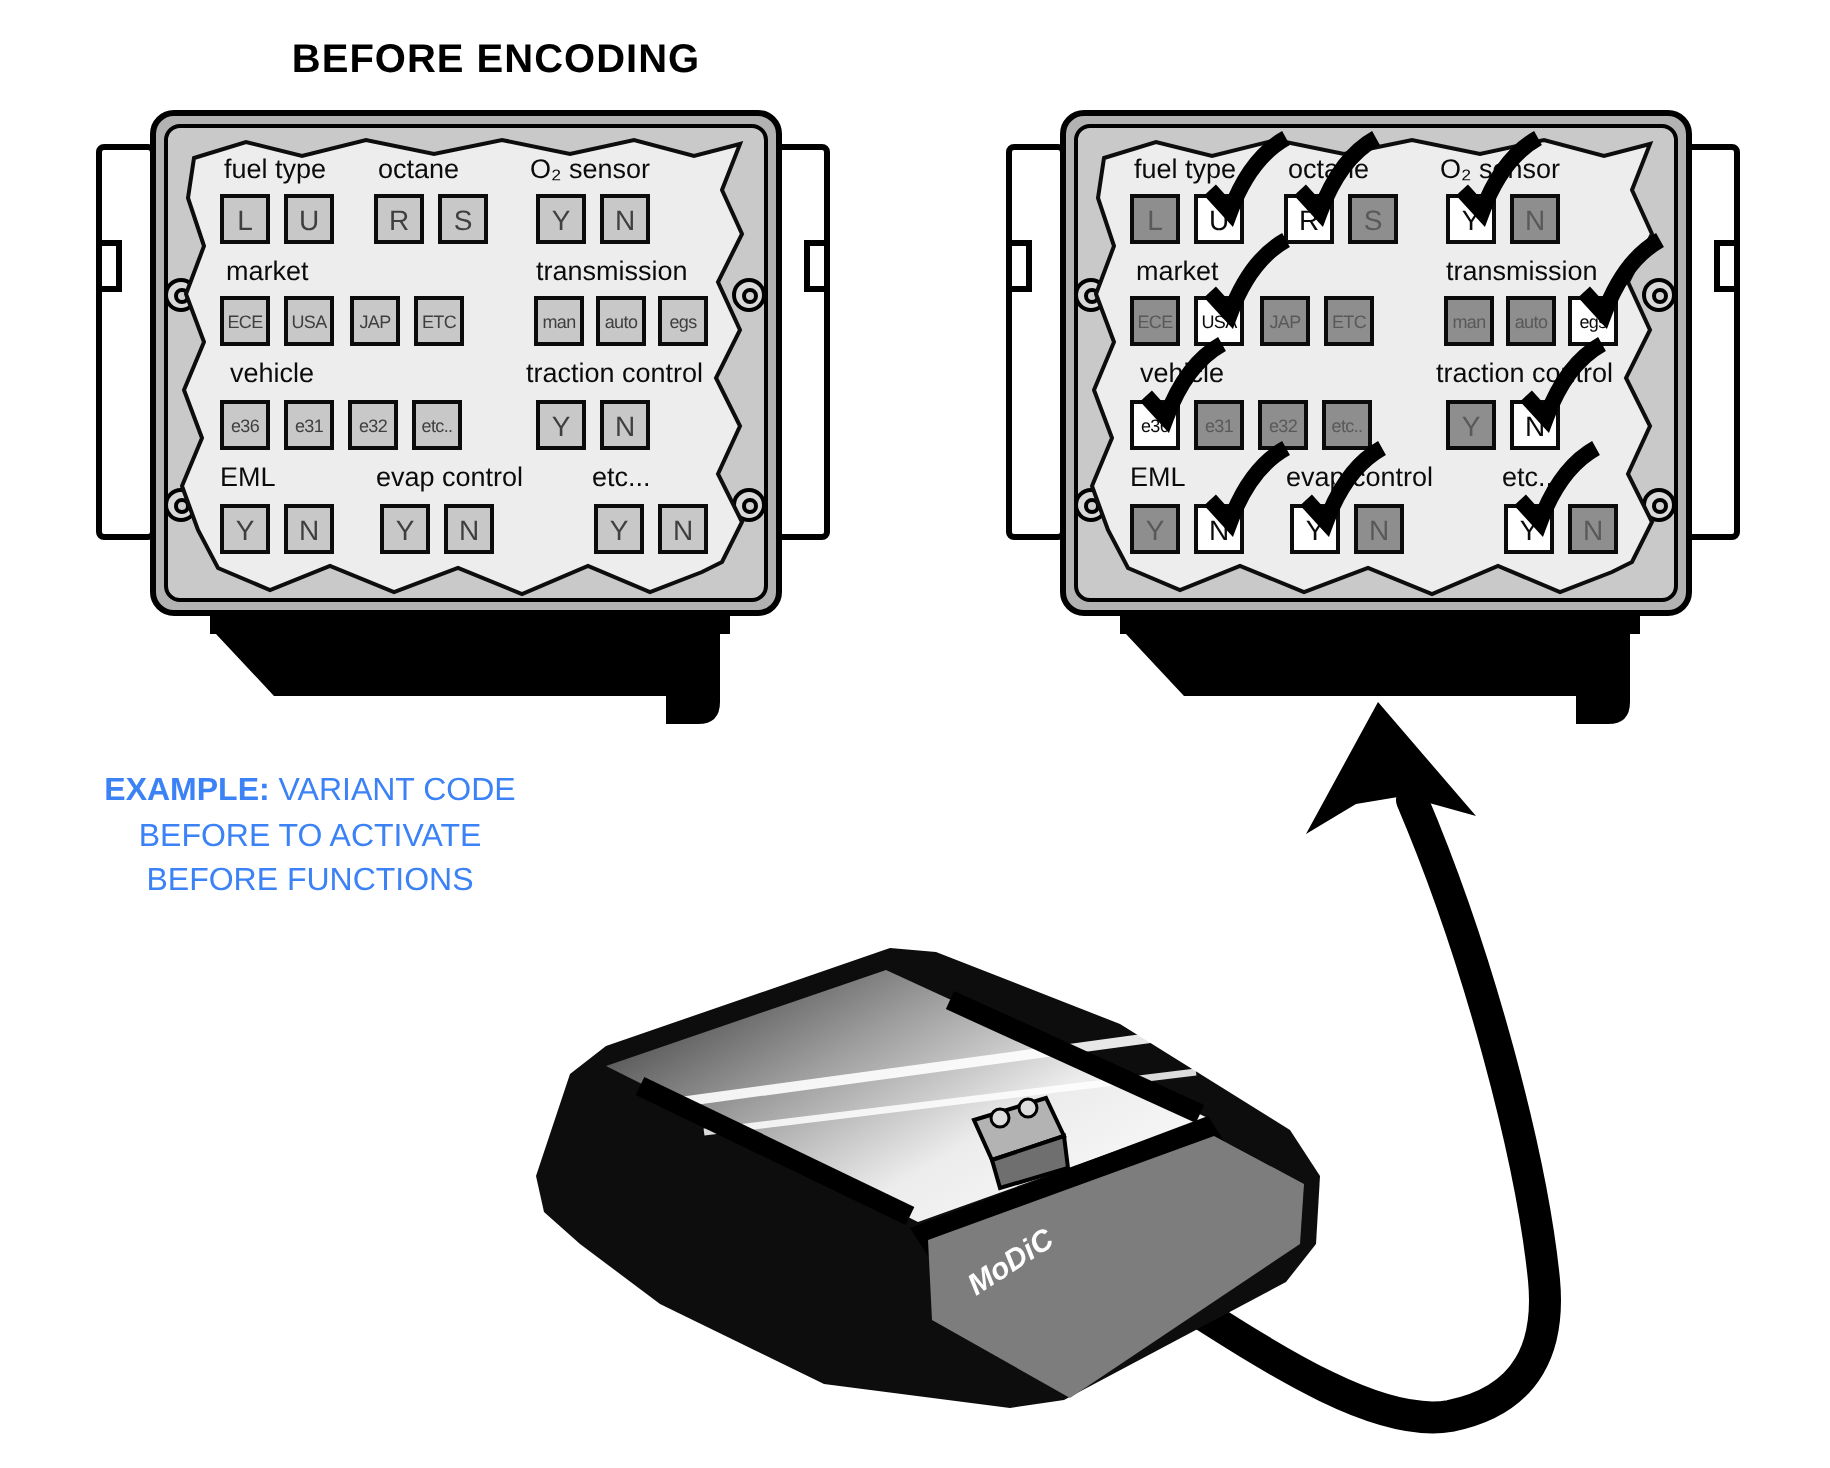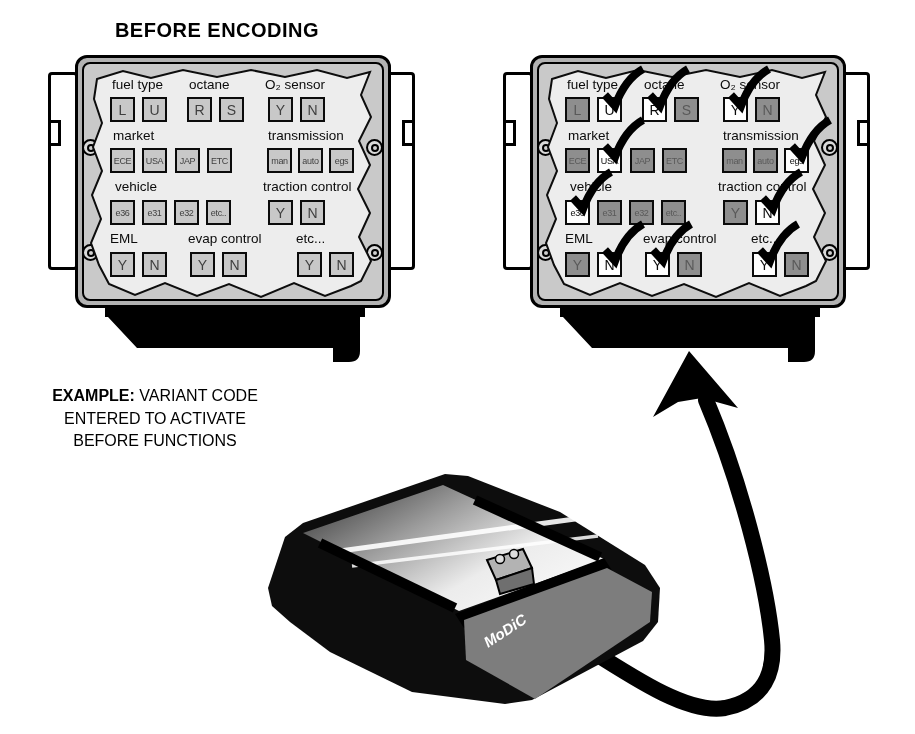--- a/index.html
+++ b/index.html
@@ -36,42 +36,42 @@
   .module.after .btn.checked{background:#ffffff;z-index:3}
   .module.after .btn.checked .t{color:#0b0b0b}
 
   .check{position:absolute;left:1px;top:-32px;width:44px;height:52px;display:none;overflow:visible;
          fill:none;stroke:#000;stroke-width:8;pointer-events:none}
   .btn.checked .check{display:block}
 
   .connector{position:absolute;left:0;top:251px;width:316px;height:60px}
 
   .example{position:absolute;left:10px;top:385px;width:290px;text-align:center;font-size:16px;
-           line-height:22.5px;color:#000000}
+           line-height:22.5px;color:#3b82f6}
 
   .overlay{position:absolute;left:250px;top:330px;width:620px;height:404px}
 </style>
 </head>
 <body>
 
 <svg width="0" height="0" style="position:absolute">
   <defs>
     <path id="chk" d="M5 28 L15 39 Q25 12 43 2"></path>
     <linearGradient id="g1" x1="0" y1="0" x2="0.9" y2="0.65">
       <stop offset="0" stop-color="#2c2c2c"></stop>
         <stop offset="0.45" stop-color="#9c9c9c"></stop>
       <stop offset="0.8" stop-color="#ececec"></stop>
         <stop offset="1" stop-color="#f4f4f4"></stop>
     </linearGradient>
   </defs>
 </svg>
 
 <div id="canvas">
 
-  <div class="title" style="left:59px;top:19px">BEFORE ENCODING</div>
+  <div class="title" style="left:90px;top:19px">BEFORE ENCODING</div>
 
   <div class="module before" style="left:75px;top:55px">
     <div class="bracket left">
         <div class="notch"></div>
       </div>
     <div class="bracket right">
         <div class="notch"></div>
       </div>
     <div class="mbody"></div>
     <div class="minner"></div>
@@ -313,21 +313,21 @@
         <span class="t">N</span>
       </div>
 
     <svg class="connector" viewBox="0 0 316 60">
       <path d="M30 0 H290 V11 H285 V45 Q285 56 274 56 H258 V42 H62 L33 11 H30 Z" fill="#000"></path>
     </svg>
   </div>
 
   <div class="example">
     <div><b>EXAMPLE:</b> <span>VARIANT CODE</span></div>
-    <div>ENTERED TO ACTIVATE</div>
+    <div>BEFORE TO ACTIVATE</div>
     <div>BEFORE FUNCTIONS</div>
   </div>
 
   <svg class="overlay" viewBox="0 0 620 404">
 
     <path d="M340 320 C390 352 440 384 475 378 C515 370 525 342 522 310 C516 250 490 150 456 70" stroke="#000" stroke-width="16" fill="none" stroke-linecap="round"></path>
     <polygon points="439,21 403,87 428,72 452,68 488,78" fill="#000"></polygon>
 
     <polygon points="18,258 35,207 53,193 195,144 218,146 310,182 395,235 410,258 408,292 393,311 282,370 255,374 162,362 80,322 40,292 22,276" fill="#0d0d0d"></polygon>
     <polygon points="53,203 193,155 354,229 209,281" fill="url(#g1)"></polygon>

